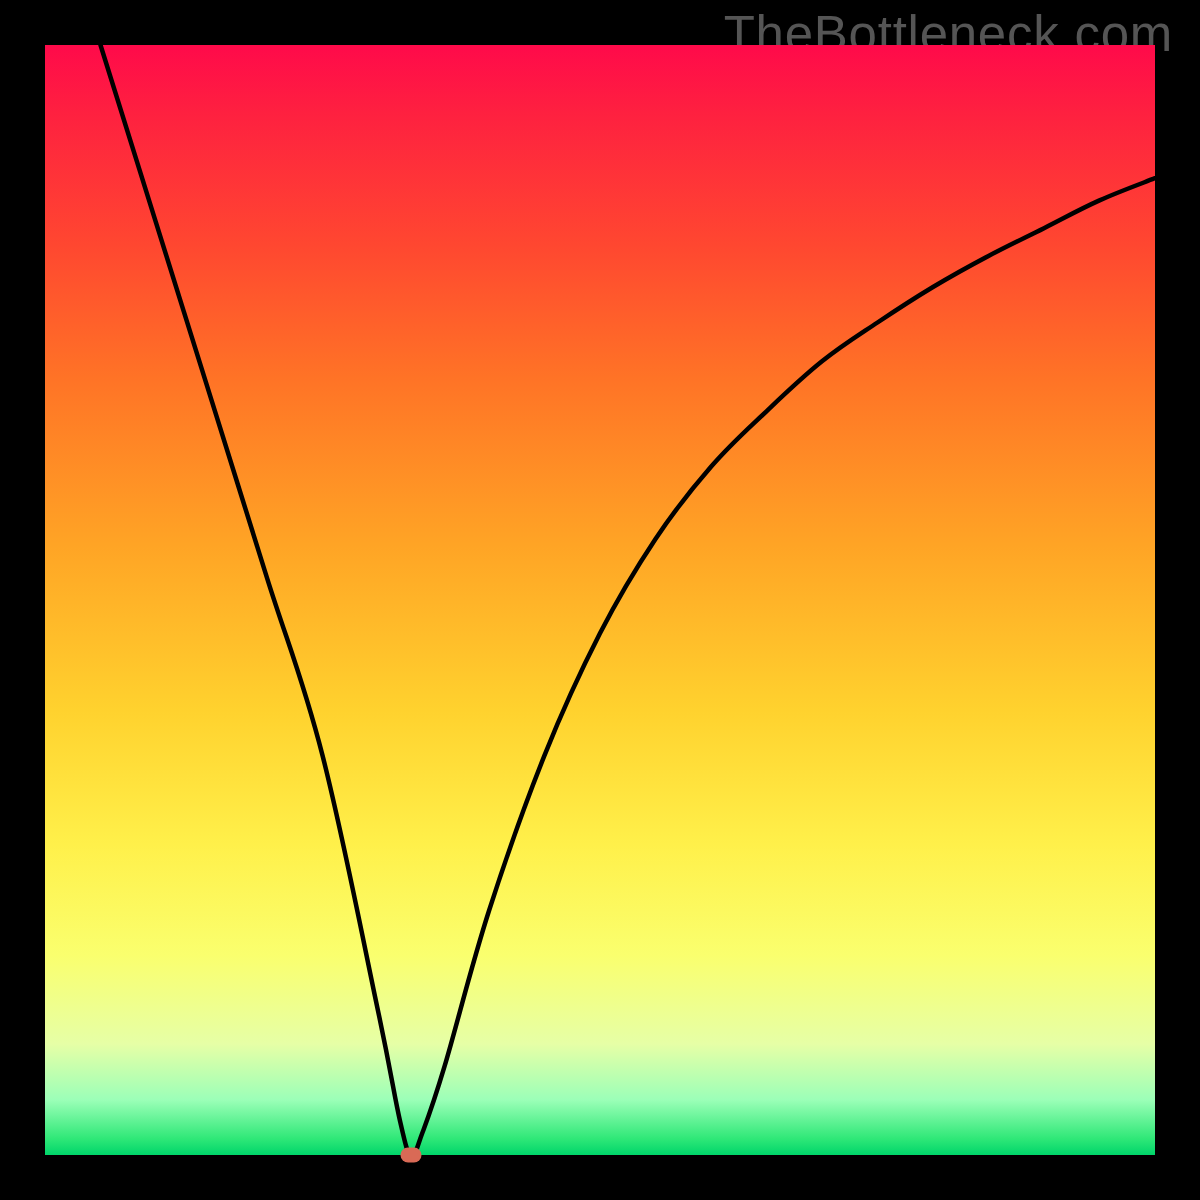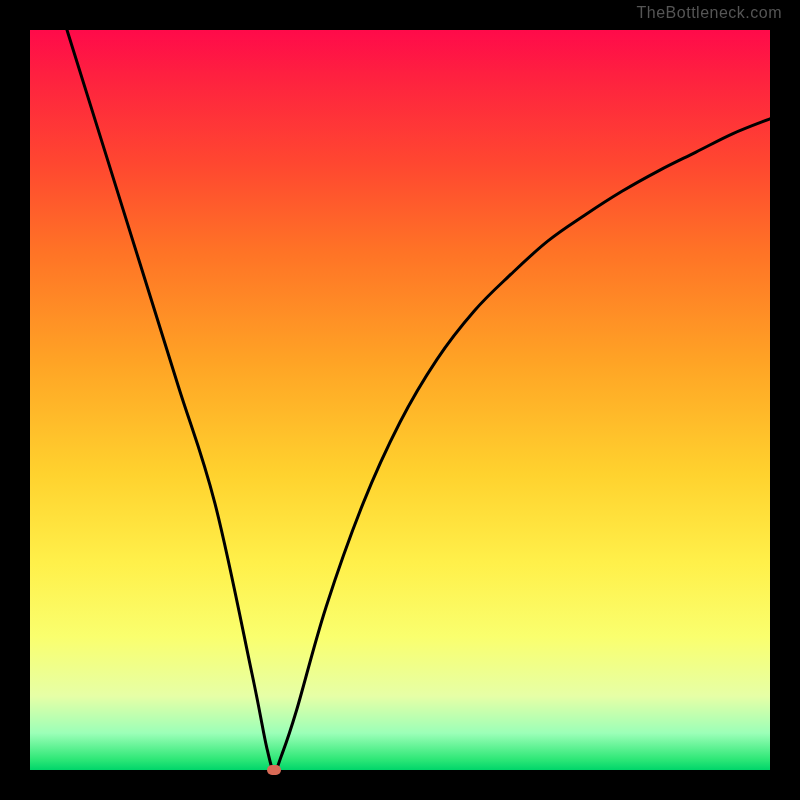--- a/index.html
+++ b/index.html
@@ -15,21 +15,21 @@
     position: relative;
     width: 800px;
     height: 800px;
     background: #000;
   }
   .watermark {
     position: absolute;
     top: 4px;
     right: 18px;
     color: #555;
-    font-size: 16px;
+    font-size: 34px;
     letter-spacing: 0.5px;
     user-select: none;
     font-weight: 500;
   }
   .plot-area {
     position: absolute;
     left: 30px;
     top: 30px;
     width: 740px;
     height: 740px;

